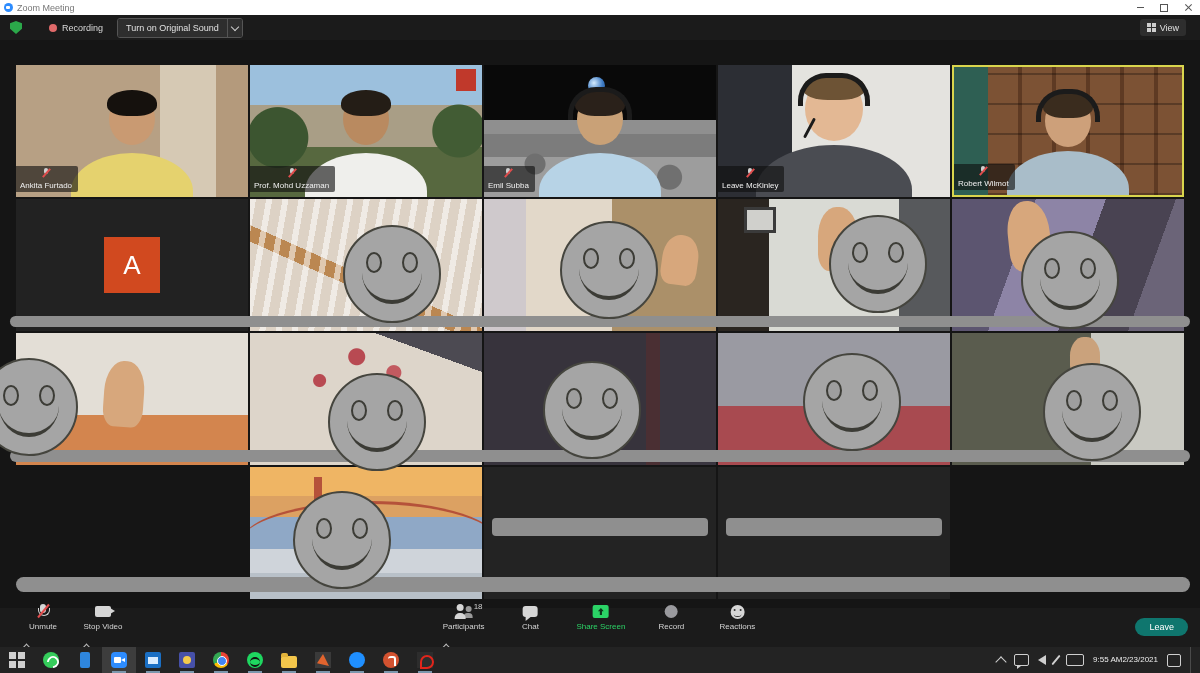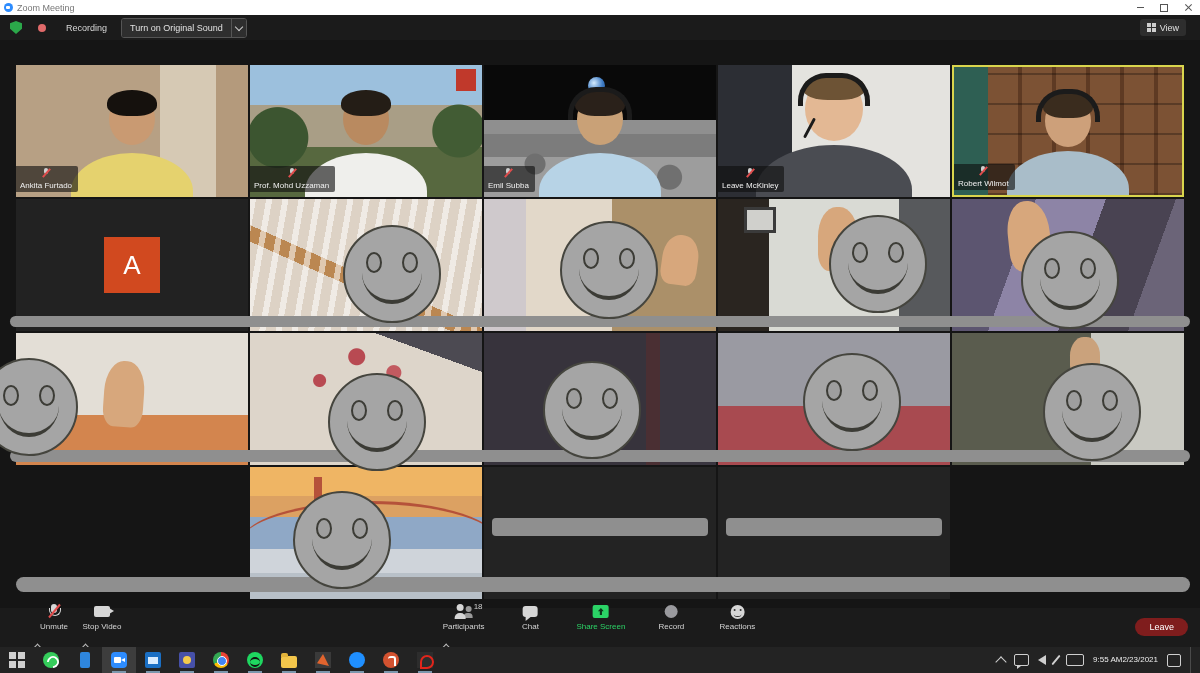--- a/index.html
+++ b/index.html
@@ -15,21 +15,21 @@
   .wc{width:24px;height:15px;display:flex;align-items:center;justify-content:center;position:relative;}
   .wc-min::after{content:'';width:7px;height:1px;background:#555;}
   .wc-max::after{content:'';width:6px;height:6px;border:1px solid #555;}
   .wc-close::before,.wc-close::after{content:'';position:absolute;width:9px;height:1px;background:#555;}
   .wc-close::before{transform:rotate(45deg);}
   .wc-close::after{transform:rotate(-45deg);}
 
   
   .topbar{position:absolute;left:0;top:15px;width:1200px;height:25px;background:#1b1b1b;display:flex;align-items:center;}
   .shield{width:12px;height:13px;margin-left:10px;background:#2ba84a;clip-path:polygon(50% 0,100% 18%,100% 60%,50% 100%,0 60%,0 18%);}
-  .recwrap{display:flex;align-items:center;gap:20px;margin-left:16px;}
+  .recwrap{display:flex;align-items:center;gap:5px;margin-left:27px;}
   .recdot{width:8px;height:8px;border-radius:50%;background:#e06a6a;}
   .reclabel{font-size:9px;color:#d8d8d8;}
   .soundbtn{display:flex;align-items:stretch;margin-left:14px;height:18px;border:1px solid #555;border-radius:3px;overflow:hidden;}
   .soundmain{background:#2e2e2e;color:#e0e0e0;font-size:9px;display:flex;align-items:center;padding:0 8px;}
   .soundcaret{background:#2e2e2e;border-left:1px solid #555;width:14px;display:flex;align-items:center;justify-content:center;}
   .caret-down{width:5px;height:5px;border-right:1px solid #ccc;border-bottom:1px solid #ccc;transform:rotate(45deg);margin-top:-2px;}
   .viewbtn{margin-left:auto;margin-right:14px;display:flex;align-items:center;gap:4px;background:#2e2e2e;border-radius:3px;height:17px;padding:0 7px;}
   .grid-ico{width:9px;height:9px;background:
     linear-gradient(#cfcfcf,#cfcfcf) 0 0/4px 4px no-repeat,
     linear-gradient(#cfcfcf,#cfcfcf) 5px 0/4px 4px no-repeat,
@@ -112,21 +112,21 @@
 
   
   .redact{position:absolute;background:#8f8f8f;border-radius:6px;z-index:4;}
   .smiley{position:absolute;width:94px;height:94px;border-radius:50%;background:#a5a5a5;border:2px solid #45453e;z-index:5;}
   .smiley .eye{position:absolute;top:25px;width:12px;height:17px;border-radius:50%;background:#9e9e9e;border:2px solid #3c3c36;}
   .eye.l{left:21px}.eye.r{right:21px}
   .smiley .mouth{position:absolute;left:17px;right:17px;top:46px;height:27px;border-bottom:4px solid #3c3c36;border-radius:0 0 50% 50%/0 0 100% 100%;}
 
   
   .toolbar{position:absolute;left:0;top:608px;width:1200px;height:39px;background:#1b1b1b;display:flex;align-items:center;}
-  .tb-left{display:flex;align-items:flex-start;gap:8px;margin-left:34px;}
+  .tb-left{display:flex;align-items:flex-start;gap:20px;margin-left:23px;}
   .tb-center{position:absolute;left:50%;transform:translateX(-50%);display:flex;align-items:flex-start;gap:26px;}
   .tbtn{display:flex;flex-direction:column;align-items:center;gap:2px;min-width:40px;}
   .tbtn .lbl{font-size:8px;color:#d4d4d4;}
   .tbtn.green .lbl{color:#2bd366;}
   .withcaret{display:flex;align-items:flex-start;gap:6px;flex-direction:column;}
   .caret-up{width:6px;height:6px;border-left:1px solid #bbb;border-top:1px solid #bbb;transform:rotate(45deg);margin-top:8px;}
   .ico{height:16px;display:flex;align-items:center;justify-content:center;}
   .mic-ico{position:relative;width:12px;height:16px;}
   .mic-ico::before{content:'';position:absolute;left:3px;top:0;width:6px;height:9px;background:#d6d6d6;border-radius:3px;}
   .mic-ico i{position:absolute;left:1px;top:4px;width:10px;height:7px;border:1.5px solid #d6d6d6;border-top:none;border-radius:0 0 8px 8px;}
@@ -140,21 +140,21 @@
   .ppl-ico .p2::after{content:'';position:absolute;left:-2px;top:7px;width:9px;height:5px;border-radius:4px 4px 0 0;background:#9a9a9a;}
   .pcount{position:absolute;right:-10px;top:-2px;font-size:8px;color:#cfcfcf;}
   .chat-ico{position:relative;width:15px;height:11px;background:#d6d6d6;border-radius:3px;}
   .chat-ico::after{content:'';position:absolute;left:3px;bottom:-4px;border-top:4px solid #d6d6d6;border-right:5px solid transparent;}
   .share-ico{position:relative;width:16px;height:13px;background:#2bd366;border-radius:2px;}
   .share-ico::after{content:'';position:absolute;left:5px;top:3px;width:6px;height:7px;background:#0e351c;clip-path:polygon(50% 0,100% 45%,68% 45%,68% 100%,32% 100%,32% 45%,0 45%);}
   .rec-ico{width:13px;height:13px;border-radius:50%;background:#9a9a9e;}
   .react-ico{position:relative;width:14px;height:14px;border-radius:50%;background:#d6d6d6;}
   .react-ico::before{content:'';position:absolute;left:3px;top:4px;width:2px;height:2px;border-radius:50%;background:#333;box-shadow:6px 0 0 #333;}
   .react-ico::after{content:'';position:absolute;left:3px;top:6px;width:8px;height:5px;border-bottom:1.5px solid #333;border-radius:0 0 50% 50%;}
-  .leavebtn{position:absolute;right:12px;top:10px;background:#7f1d1d;color:#fff;font-size:9px;border-radius:9px;padding:4px 14px;}
+  .leavebtn{position:absolute;right:12px;top:10px;background:#0f766e;color:#fff;font-size:9px;border-radius:9px;padding:4px 14px;}
 
   
   .taskbar{position:absolute;left:0;top:647px;width:1200px;height:26px;background:#232323;display:flex;align-items:center;}
   .tk{width:34px;height:26px;display:flex;align-items:center;justify-content:center;position:relative;}
   .tk.open::after{content:'';position:absolute;bottom:0;left:10px;right:10px;height:2px;background:#7b97ad;}
   .tk.activeapp{background:#3d3d3d;}
   .i16{width:16px;height:16px;}
   .ic-start{background:
     linear-gradient(#cfcfcf,#cfcfcf) 0 0/7px 7px no-repeat,
     linear-gradient(#cfcfcf,#cfcfcf) 9px 0/7px 7px no-repeat,

